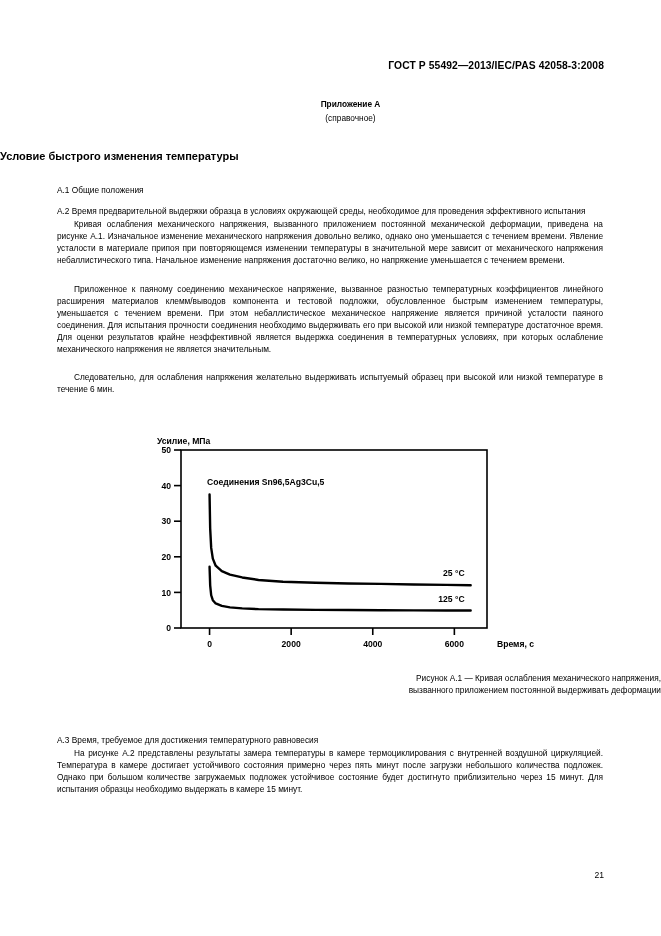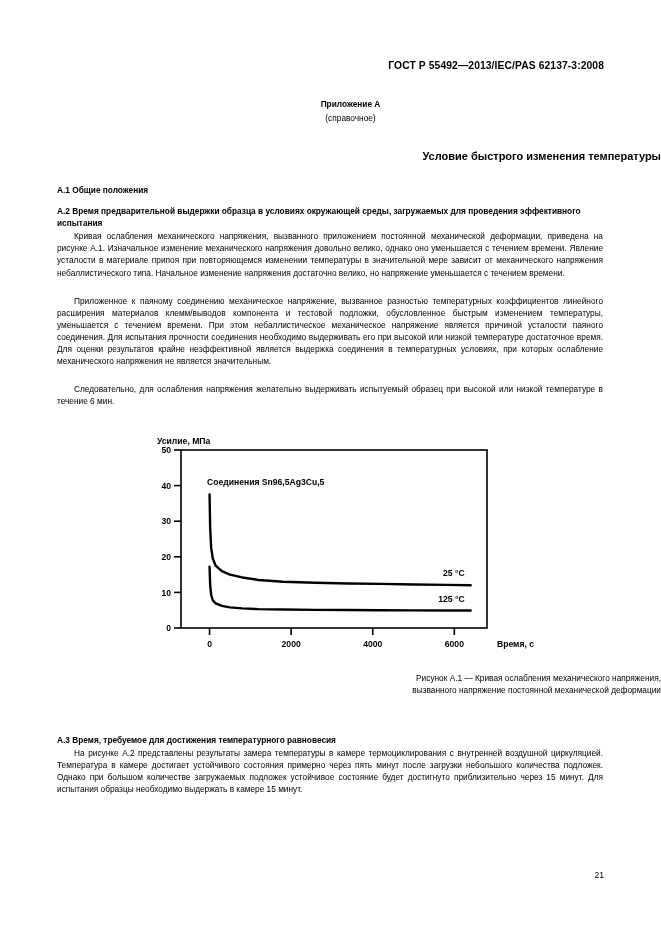--- a/index.html
+++ b/index.html
@@ -47,35 +47,35 @@
     line-height: 13.5px;
     margin-left: 20px;
   }
   .annex-block .ln2 { font-weight: normal; }
 
   .section-title {
     position: absolute;
     top: 150px;
     left: 0;
     width: 661px;
-    text-align: right;
+    text-align: left;
     font-size: 11px;
     font-weight: bold;
   }
 
   
   .body {
     position: absolute;
     top: 184px;
     left: 57px;
     width: 546px;
   }
   .h3 {
     font-size: 8.3px;
-    font-weight: bold;
+    font-weight: normal;
     line-height: 12.1px;
     margin: 0 0 1px 0;
   }
   .h3.spaced { margin-top: 9px; }
   p.para {
     font-size: 8.3px;
     line-height: 12.1px;
     margin: 0;
     text-align: justify;
     text-justify: inter-word;
@@ -122,33 +122,33 @@
     bottom: 56px;
     right: 57px;
     font-size: 8.6px;
   }
 </style>
 </head>
 <body>
 
 <div class="page">
 
-  <div class="doc-header">ГОСТ Р 55492—2013/IEC/PAS 62137-3:2008</div>
+  <div class="doc-header">ГОСТ Р 55492—2013/IEC/PAS 42058-3:2008</div>
 
   <div class="annex-block">
     <div class="ln1">Приложение А</div>
     <div class="ln2">(справочное)</div>
   </div>
 
   <div class="section-title">Условие быстрого изменения температуры</div>
 
   <div class="body">
     <div class="h3">А.1  Общие положения</div>
 
-    <div class="h3 spaced">А.2  Время предварительной выдержки образца в условиях окружающей среды, загружаемых для проведения эффективного испытания</div>
+    <div class="h3 spaced">А.2  Время предварительной выдержки образца в условиях окружающей среды, необходимое для проведения эффективного испытания</div>
     <p class="para">Кривая ослабления механического напряжения, вызванного приложением постоянной механической деформации, приведена на рисунке А.1. Изначальное изменение механического напряжения довольно велико, однако оно уменьшается с течением времени. Явление усталости в материале припоя при повторяющемся изменении температуры в значительной мере зависит от механического напряжения небаллистического типа. Начальное изменение напряжения достаточно велико, но напряжение уменьшается с течением времени.</p>
     <p class="para tight">Приложенное к паяному соединению механическое напряжение, вызванное разностью температурных коэффициентов линейного расширения материалов клемм/выводов компонента и тестовой подложки, обусловленное быстрым изменением температуры, уменьшается с течением времени. При этом небаллистическое механическое напряжение является причиной усталости паяного соединения. Для испытания прочности соединения необходимо выдерживать его при высокой или низкой температуре достаточное время. Для оценки результатов крайне неэффективной является выдержка соединения в температурных условиях, при которых ослабление механического напряжения не является значительным.</p>
     <p class="para tight">Следовательно, для ослабления напряжения желательно выдерживать испытуемый образец при высокой или низкой температуре в течение 6 мин.</p>
   </div>
 
   <div class="figure">
     <div class="chart-wrap">
       <svg class="chart-svg" viewBox="0 0 546 230" width="546" height="230">
 
         <text id="c-ylabel" x="100" y="12" font-family="Liberation Sans, sans-serif" font-size="8.6" font-weight="bold" fill="#000">Усилие, МПа</text>
@@ -193,21 +193,21 @@
         <g id="c-serieslabels">
             <text x="407.68" y="144.28" text-anchor="end" font-family="Liberation Sans, sans-serif" font-size="8.6" font-weight="bold" fill="#000">25 °C</text>
             <text x="407.68" y="169.556" text-anchor="end" font-family="Liberation Sans, sans-serif" font-size="8.6" font-weight="bold" fill="#000">125 °C</text>
           </g>
       </svg>
     </div>
   </div>
 
   <div class="fig-caption">
     <div>Рисунок  А.1 — Кривая ослабления механического напряжения,</div>
-    <div>вызванного напряжение постоянной механической деформации</div>
+    <div>вызванного приложением постоянной выдерживать деформации</div>
   </div>
 
   <div class="body-lower">
     <div class="h3">А.3  Время, требуемое для достижения температурного равновесия</div>
     <p class="para">На рисунке А.2 представлены результаты замера температуры в камере термоциклирования с внутренней воздушной циркуляцией. Температура в камере достигает устойчивого состояния примерно через пять минут после загрузки небольшого количества подложек. Однако при большом количестве загружаемых подложек устойчивое состояние будет достигнуто приблизительно через 15 минут. Для испытания образцы необходимо выдержать в камере 15 минут.</p>
   </div>
 
   <div class="page-number">21</div>
 </div>
 

